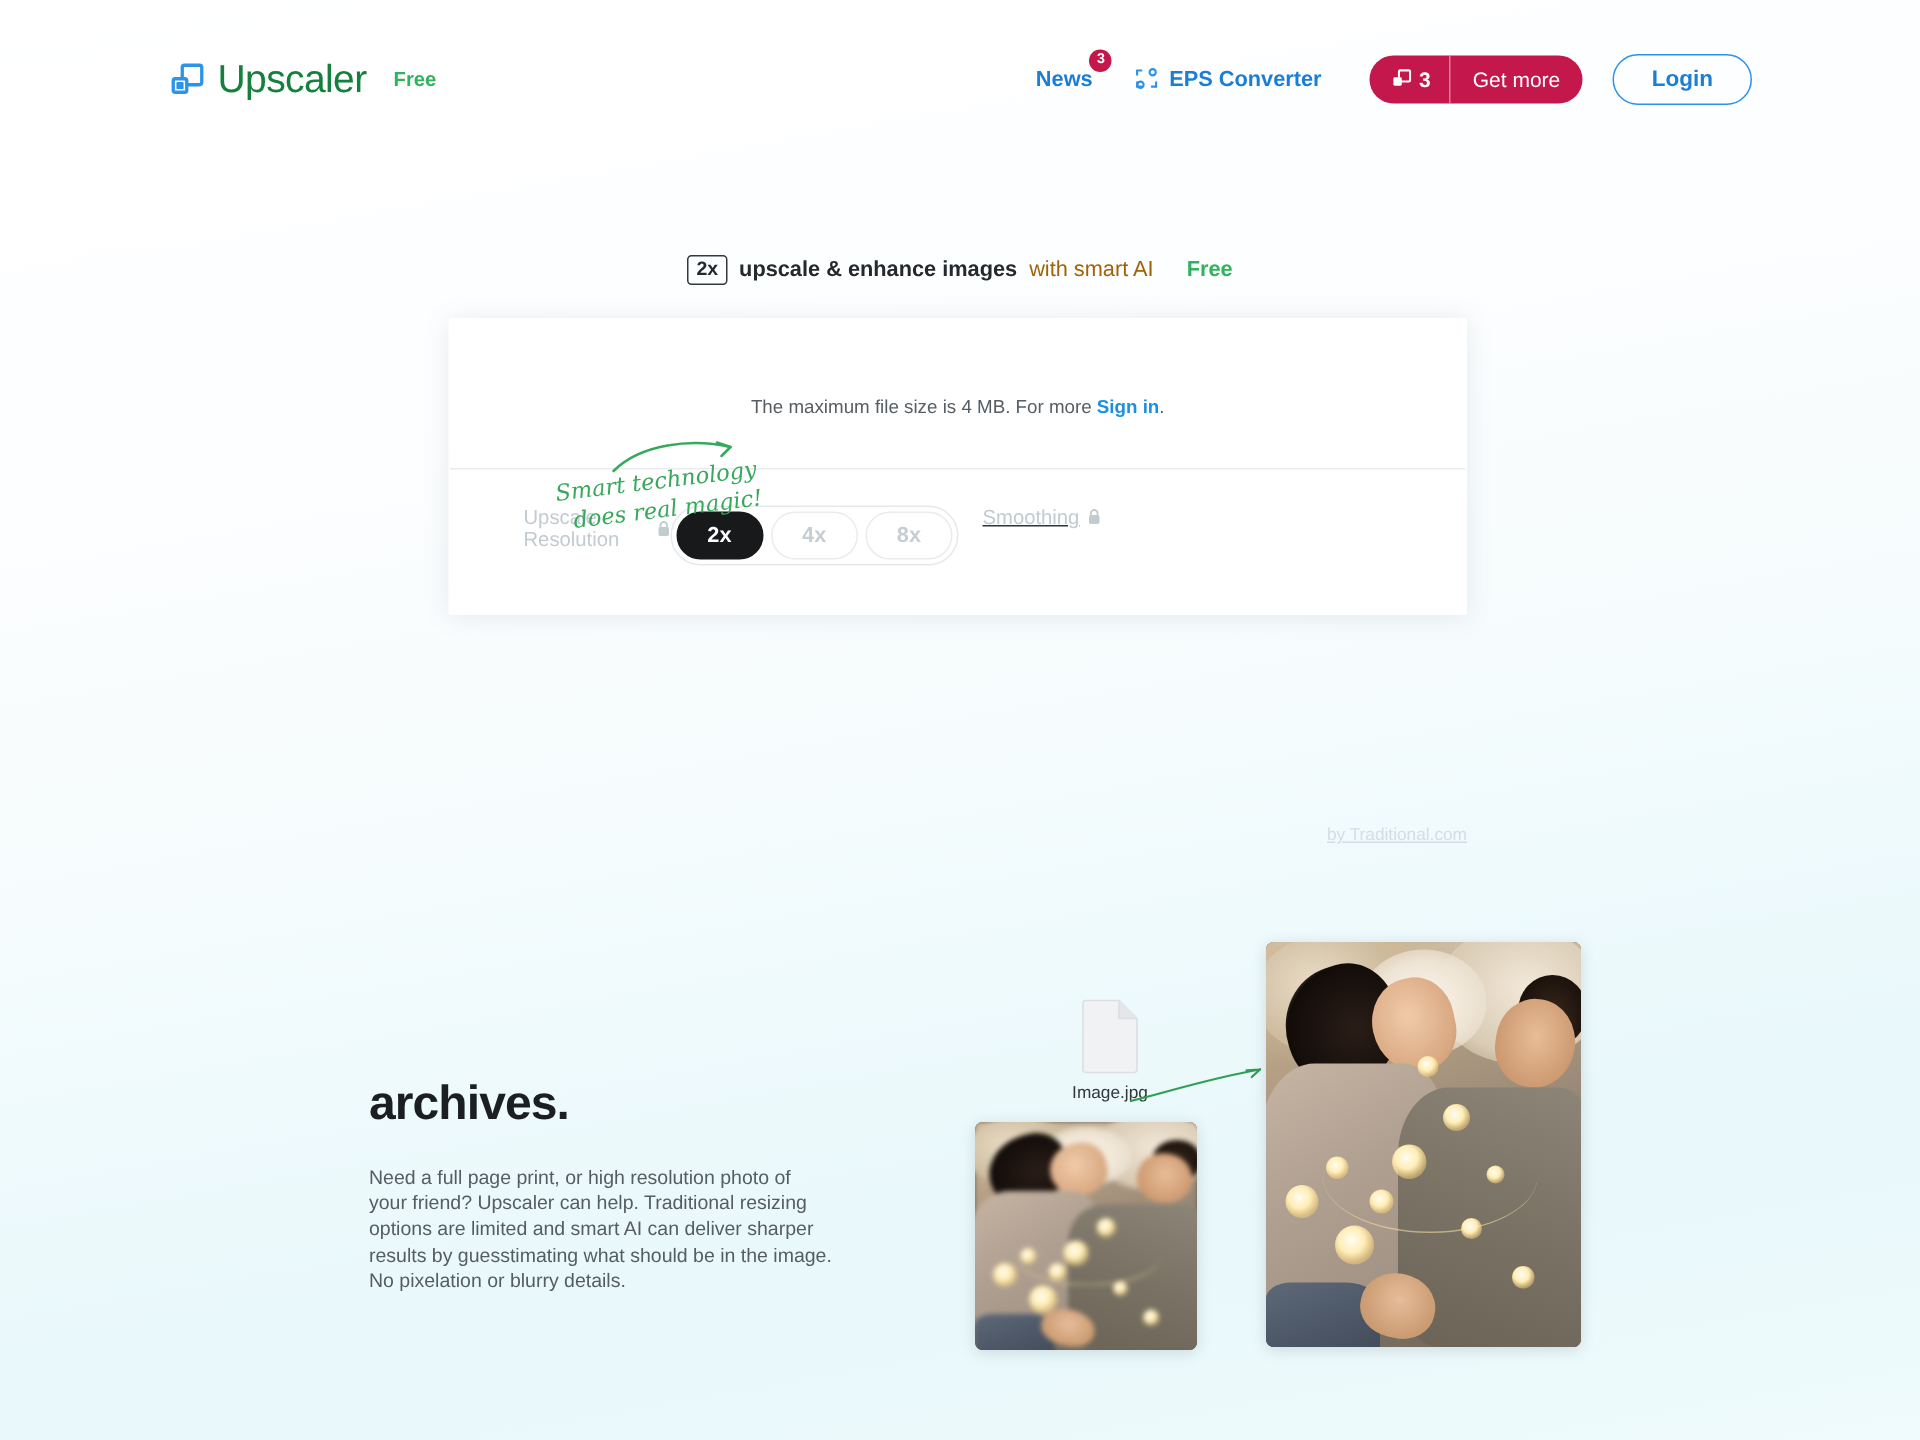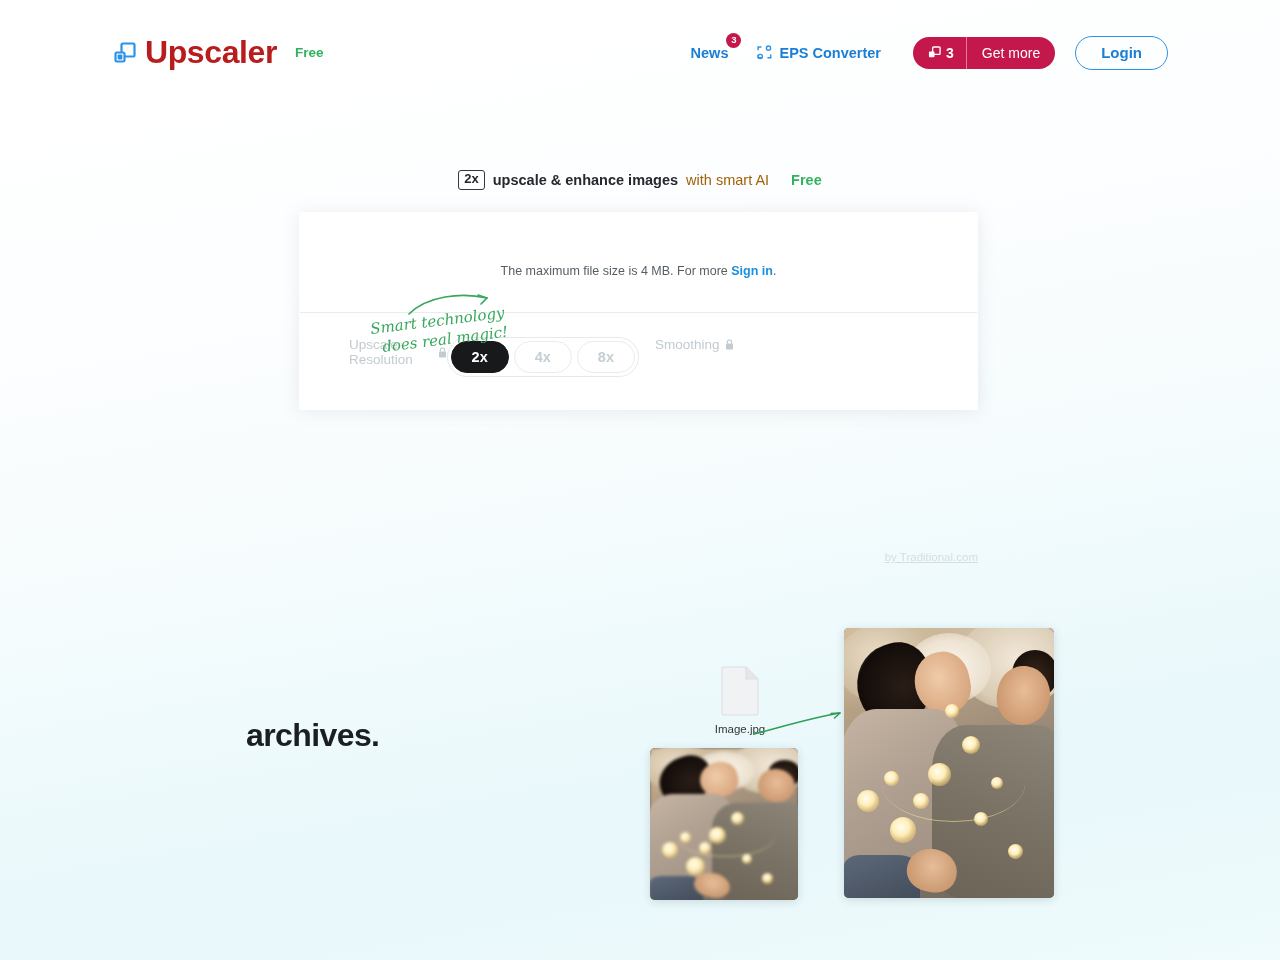--- a/index.html
+++ b/index.html
@@ -33,23 +33,23 @@
     padding: 0 112px 0 114px;
   }
 
   .brand {
     display: flex;
     align-items: center;
     gap: 9px;
   }
   .brand-logo { width: 22px; height: 22px; display: block; }
   .brand-name {
-    font-size: 32px;
-    font-weight: bold;
-    color: #b91c1c;
+    font-size: 26px;
+    font-weight: normal;
+    color: #15803d;
     letter-spacing: -0.4px;
   }
   .brand-free {
     font-size: 13.5px;
     font-weight: bold;
     color: #30b35c;
     margin-left: 9px;
   }
 
   .nav {
@@ -230,21 +230,21 @@
     margin: 0 1px;
   }
 
   .card-options {
     display: flex;
     padding: 24px 34px 30px 34px;
     gap: 0;
   }
   .opt-group { display: flex; }
   .opt-group.res { width: 306px; align-items: flex-start; }
-  .opt-group.smooth { flex: 1; align-items: flex-start; }
+  .opt-group.smooth { flex: 1; align-items: flex-start; text-decoration: underline; }
   .opt-label {
     display: flex;
     align-items: center;
     gap: 5px;
     font-size: 13.5px;
     color: #c2cbd0;
     margin-bottom: 13px;
     padding-left: 16px;
   }
   .lock-icon { width: 9px; height: 11px; display: block; }
@@ -566,20 +566,21 @@
 <div class="byline">
   <a>by Traditional.com</a>
 </div>
 
 <div class="feature">
   <h2>
     <br>
     <br>
     <span>archives.</span>
   </h2>
+  <p>Need a full page print, or high resolution photo of your friend? Upscaler can help. Traditional resizing options are limited and smart AI can deliver sharper results by guesstimating what should be in the image. No pixelation or blurry details.</p>
 </div>
 
 <div class="showcase">
 
   <div class="file-chip">
     <span>
       <svg class="file-icon" viewBox="0 0 38 50">
         <path d="M1 3a2 2 0 0 1 2-2h22l12 12v34a2 2 0 0 1-2 2H3a2 2 0 0 1-2-2z" fill="#f1f2f4" stroke="#dcdfe3" stroke-width="1.1"></path>
         <path d="M25 1v12h12" fill="#e4e6ea" stroke="#dcdfe3" stroke-width="1.1"></path>
       </svg>

